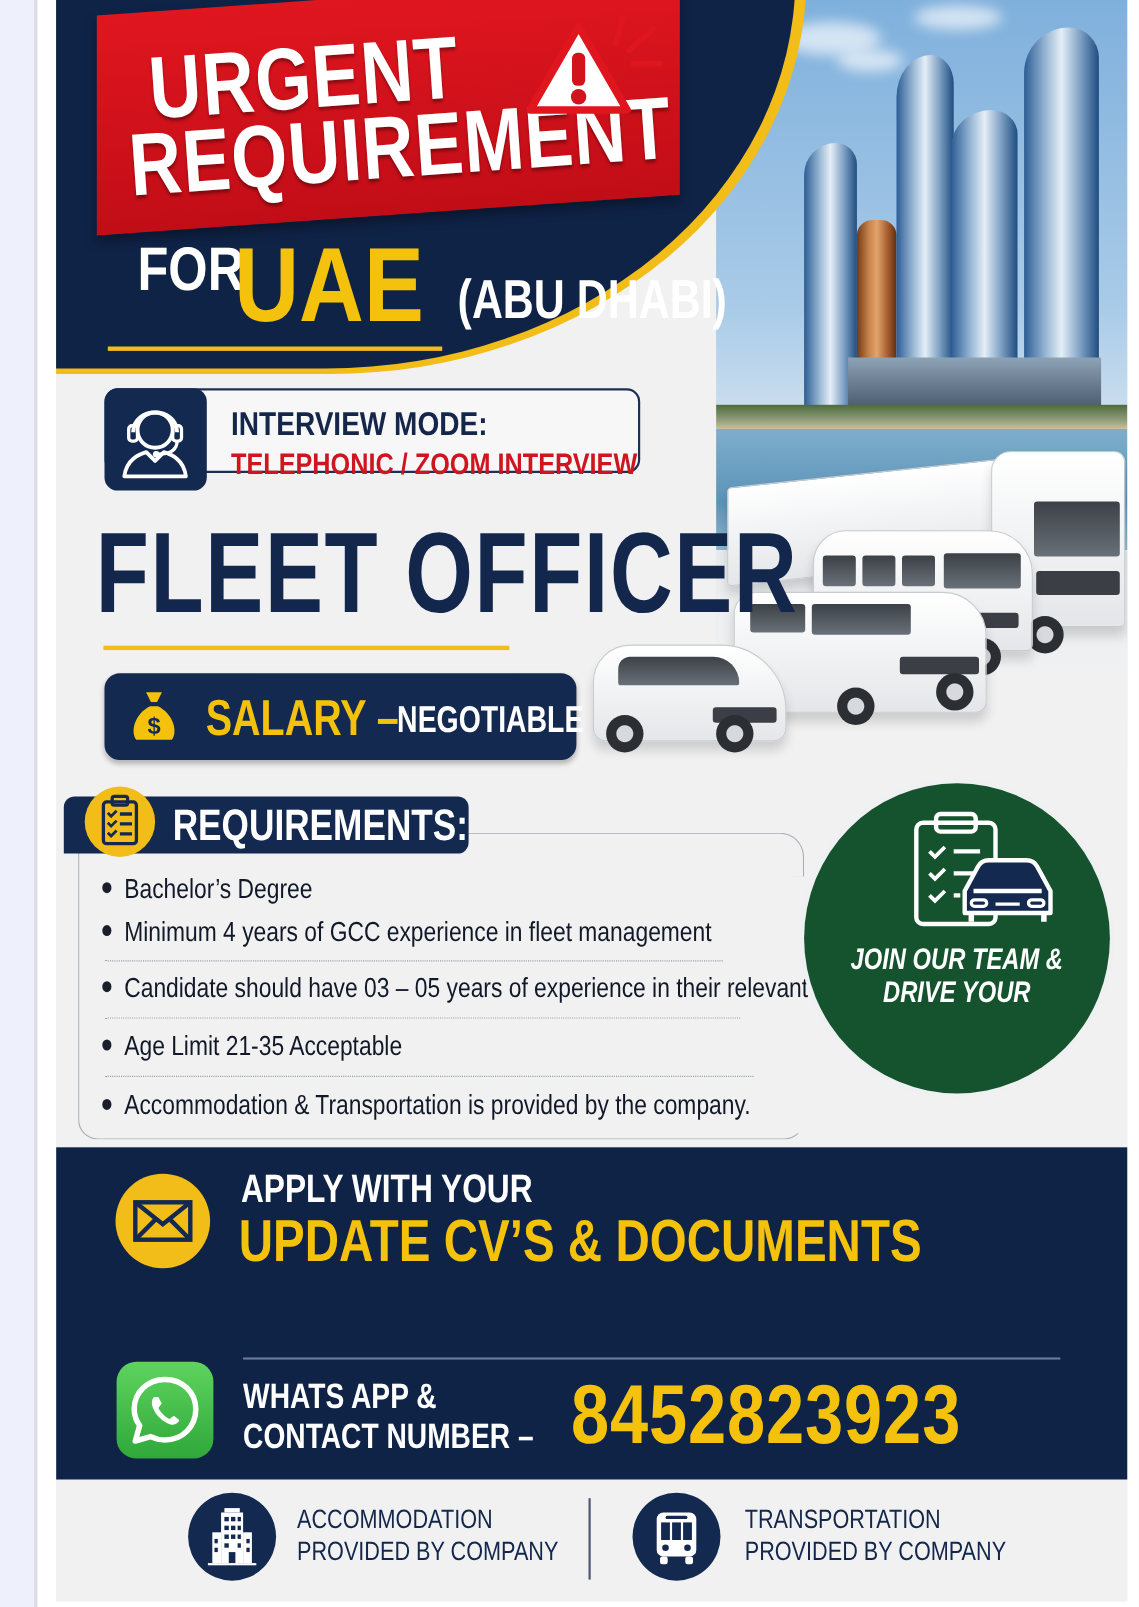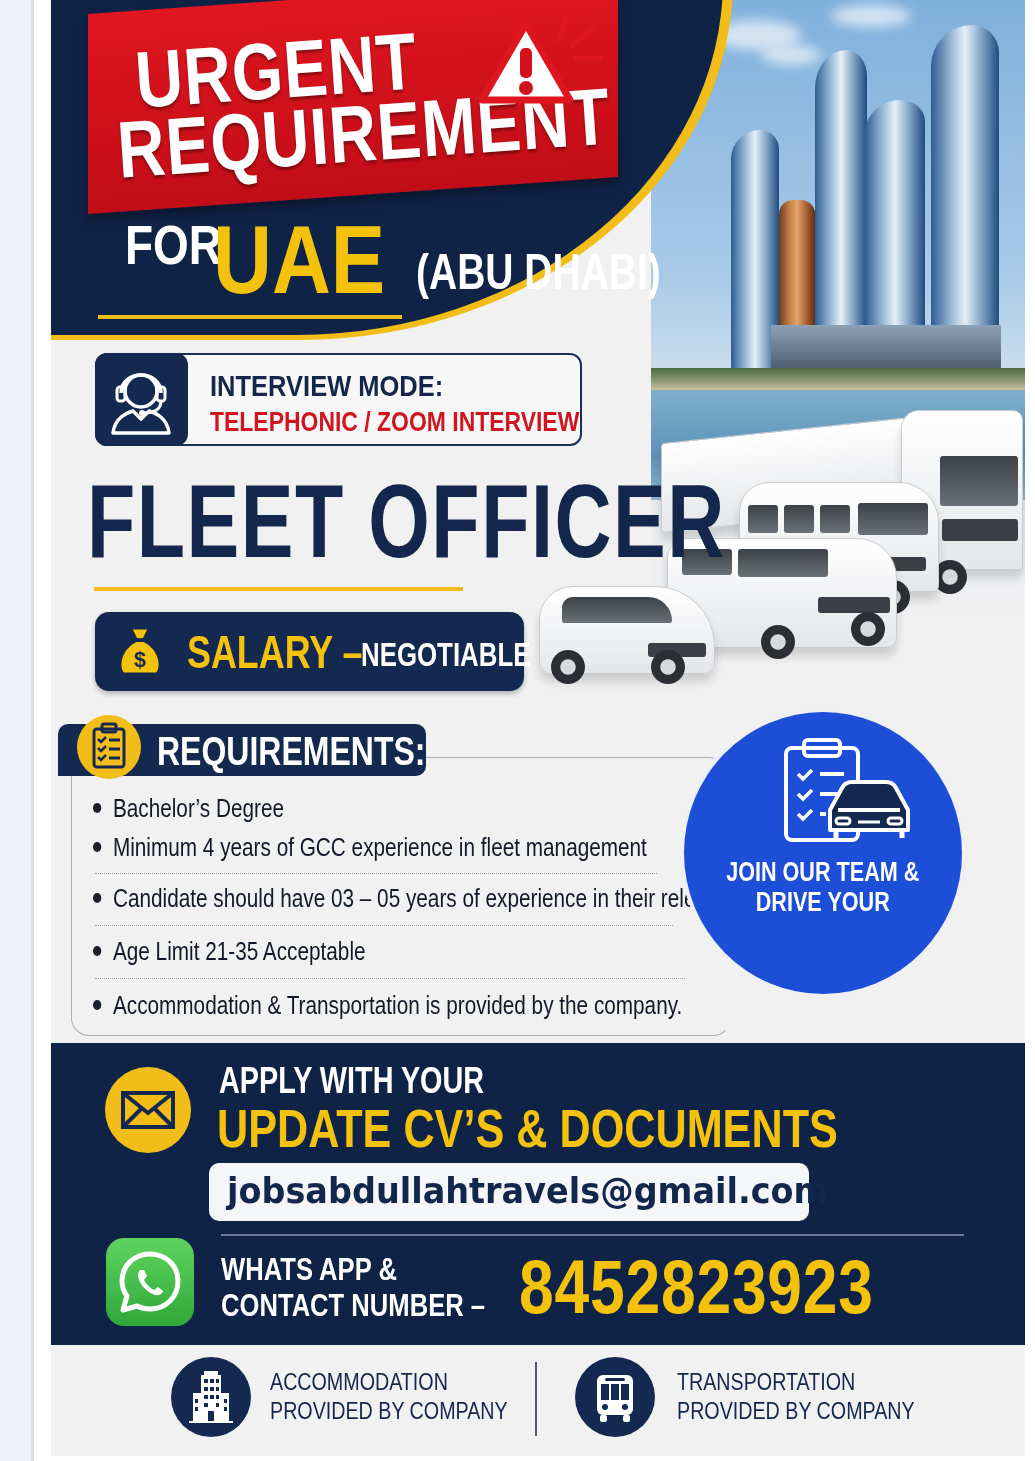--- a/index.html
+++ b/index.html
@@ -44,21 +44,21 @@
   .warning-icon { position: absolute; left: 425px; top: 18px; width: 100px; height: 90px; }
   .alert-rays { position: absolute; left: 505px; top: 10px; width: 50px; height: 60px; }
 
   .for-line { position: absolute; left: 74px; top: 212px; white-space: nowrap; }
   .for-word { display: inline-block; color: #ffffff; font-weight: 700; font-size: 56px; transform: scaleX(0.82); transform-origin: left bottom; vertical-align: baseline; }
   .uae-word { position: absolute; left: 162px; top: 212px; color: #f4c20d; font-weight: 700; font-size: 96px; line-height: 96px; transform: scaleX(0.85); transform-origin: left top; }
   .location-word { position: absolute; left: 365px; top: 244px; color: #ffffff; font-weight: 700; font-size: 50px; line-height: 56px; transform: scaleX(0.78); transform-origin: left top; white-space: nowrap; }
   .uae-underline { position: absolute; left: 47px; top: 315px; width: 304px; height: 4px; background: #f2bd18; }
 
   
-  .interview-box { position: absolute; left: 44px; top: 353px; width: 487px; height: 93px;
+  .interview-box { position: absolute; left: 44px; top: 353px; width: 487px; height: 77px;
                    border: 2px solid #1c2f55; border-radius: 12px; background: #f7f7f8; }
   .interview-icon-tile { position: absolute; left: -2px; top: -2px; width: 93px; height: 93px; background: #13294f; border-radius: 12px; }
   .interview-label { position: absolute; left: 113px; top: 15px; color: #14264a; font-weight: 700; font-size: 30px; line-height: 32px; transform: scaleX(0.85); transform-origin: left top; white-space: nowrap; }
   .interview-value { position: absolute; left: 113px; top: 52px; color: #cf1520; font-weight: 700; font-size: 27px; line-height: 30px; transform: scaleX(0.85); transform-origin: left top; white-space: nowrap; }
 
   
   .job-title { position: absolute; left: 36px; top: 462px; color: #13264b; font-weight: 700; font-size: 104px; line-height: 118px; letter-spacing: 2px;
                transform: scaleX(0.76); transform-origin: left top; white-space: nowrap; }
   .title-underline { position: absolute; left: 43px; top: 587px; width: 369px; height: 4px; background: #f2bd18; }
 
@@ -71,21 +71,21 @@
   .req-card { position: absolute; left: 20px; top: 752px; width: 660px; height: 284px; border: 1.5px solid #a9adb5; border-radius: 18px; border-top-color: transparent; border-right-color: transparent; }
   .req-card-top { position: absolute; left: 370px; top: 757px; width: 310px; height: 40px; border-top: 1.5px solid #a9adb5; border-right: 1.5px solid #a9adb5; border-radius: 0 22px 0 0; }
   .req-header { position: absolute; left: 7px; top: 724px; width: 368px; height: 52px; background: #13294f; border-radius: 10px 10px 10px 0; }
   .req-header-icon { position: absolute; left: 26px; top: 715px; width: 64px; height: 64px; border-radius: 50%; background: #f2bd18; }
   .req-header-label { position: absolute; left: 106px; top: 729px; color: #ffffff; font-weight: 700; font-size: 40px; line-height: 44px; transform: scaleX(0.8); transform-origin: left top; white-space: nowrap; }
   .req-item { position: absolute; left: 42px; color: #111827; font-size: 25px; line-height: 28px; white-space: nowrap; transform: scaleX(0.83); transform-origin: left top; font-weight: 400; }
   .req-item .bullet { display: inline-block; width: 10px; height: 10px; border-radius: 50%; background: #1a1f2b; margin-right: 14px; vertical-align: middle; position: relative; top: -2px; }
   .req-sep { position: absolute; left: 44px; height: 0; border-top: 1.5px dotted #9aa0a8; }
 
   
-  .join-circle { position: absolute; left: 633px; top: 712px; width: 278px; height: 282px; border-radius: 50%; background: #1d4ed8; box-shadow: 0 0 0 4px #eef0f2; }
+  .join-circle { position: absolute; left: 680px; top: 712px; width: 278px; height: 282px; border-radius: 50%; background: #14532d; box-shadow: 0 0 0 4px #eef0f2; font-style: italic; }
   .join-icon { position: absolute; left: 84px; top: 22px; width: 150px; height: 115px; }
   .join-line { position: absolute; left: 0; width: 278px; text-align: center; font-weight: 700; font-size: 27px; line-height: 30px; white-space: nowrap; }
   .join-line span { display: inline-block; transform: scaleX(0.8); }
   .join-white { color: #ffffff; }
   .join-gold { color: #f4c20d; }
 
   
   .apply-band { position: absolute; left: 0; top: 1043px; width: 974px; height: 302px; background: #0f2347; }
   .mail-circle { position: absolute; left: 54px; top: 24px; width: 86px; height: 86px; border-radius: 50%; background: #f2bd18; }
   .apply-line1 { position: absolute; left: 168px; top: 18px; color: #ffffff; font-weight: 700; font-size: 36px; line-height: 40px; transform: scaleX(0.8); transform-origin: left top; white-space: nowrap; }
@@ -253,23 +253,20 @@
 
   <div class="apply-band">
     <div class="mail-circle">
       <svg viewBox="0 0 86 86" width="86" height="86">
         <rect x="18" y="26" width="50" height="34" fill="none" stroke="#13294f" stroke-width="4"></rect>
         <path d="M18 26 L43 46 L68 26 M18 60 L36 42 M68 60 L50 42" fill="none" stroke="#13294f" stroke-width="4"></path>
       </svg>
     </div>
     <div class="apply-line1">APPLY WITH YOUR</div>
     <div class="apply-line2">UPDATE CV’S &amp; DOCUMENTS</div>
-    <div class="email-pill">
-      <div class="email-text">jobsabdullahtravels@gmail.com</div>
-    </div>
     <div class="apply-sep"></div>
     <div class="wa-tile">
       <svg viewBox="0 0 88 88" width="88" height="88">
         <path d="M44 16 C28 16, 16 28, 16 43 C16 49, 18 54, 21 58 L17 72 L31 68 C35 70, 39 71, 44 71 C60 71, 72 59, 72 43 C72 28, 60 16, 44 16 Z" fill="none" stroke="#fff" stroke-width="5" stroke-linejoin="round"></path>
         <path d="M34 32 C32 34, 31 38, 34 44 C37 50, 43 55, 49 57 C53 58, 56 56, 57 53 L52 49 L48 52 C44 50, 40 46, 38 42 L41 38 L38 32 Z" fill="#fff"></path>
       </svg>
     </div>
     <div class="wa-line1">WHATS APP &amp;</div>
     <div class="wa-line2">CONTACT NUMBER –</div>
     <div class="phone-number">8452823923</div>

